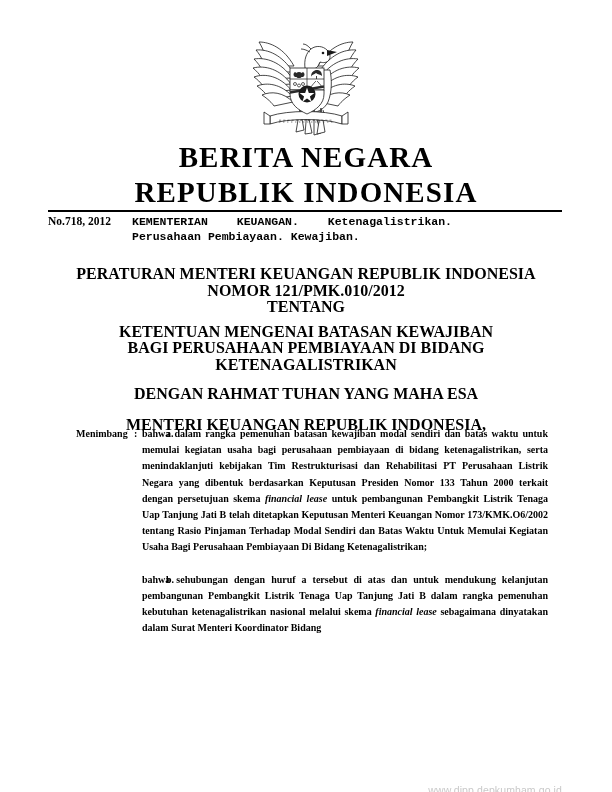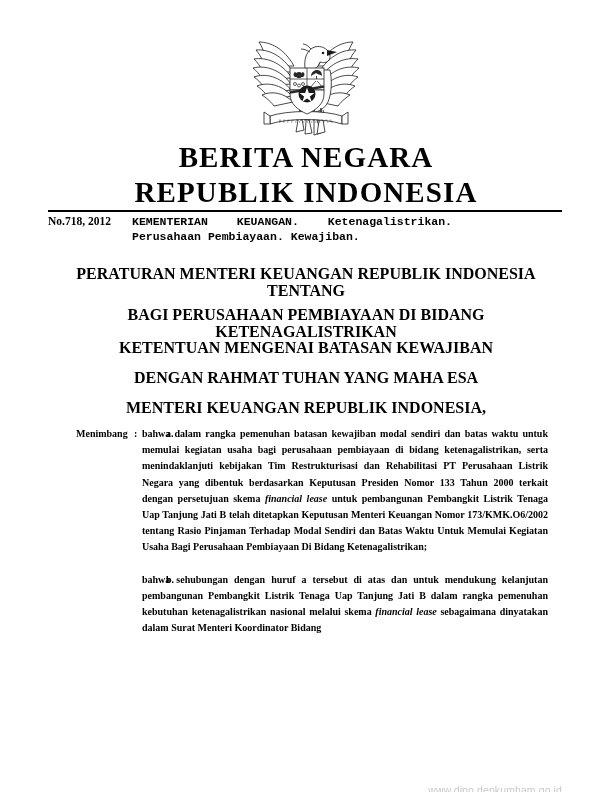--- a/index.html
+++ b/index.html
@@ -261,24 +261,25 @@
   <div class="gazette">
     <div class="no">No.718, 2012</div>
     <div class="subject">
       <div class="l1">KEMENTERIAN KEUANGAN. Ketenagalistrikan.</div>
       <div class="l2">Perusahaan Pembiayaan. Kewajiban.</div>
     </div>
   </div>
 
   <div class="titleblock">
     <div>PERATURAN MENTERI KEUANGAN REPUBLIK INDONESIA</div>
+    <div>NOMOR 121/PMK.010/2012</div>
     <div>TENTANG</div>
     <div class="spacer-sm"></div>
+    <div>KETENTUAN MENGENAI BATASAN KEWAJIBAN</div>
     <div>BAGI PERUSAHAAN PEMBIAYAAN DI BIDANG KETENAGALISTRIKAN</div>
-    <div>KETENTUAN MENGENAI BATASAN KEWAJIBAN</div>
     <div class="spacer-md"></div>
     <div>DENGAN RAHMAT TUHAN YANG MAHA ESA</div>
     <div class="spacer-lg"></div>
     <div>MENTERI KEUANGAN REPUBLIK INDONESIA,</div>
   </div>
 
   <div class="body-block">
 
     <div class="clause">
       <span class="lead"><span>Menimbang</span><span class="colon">:</span></span>

